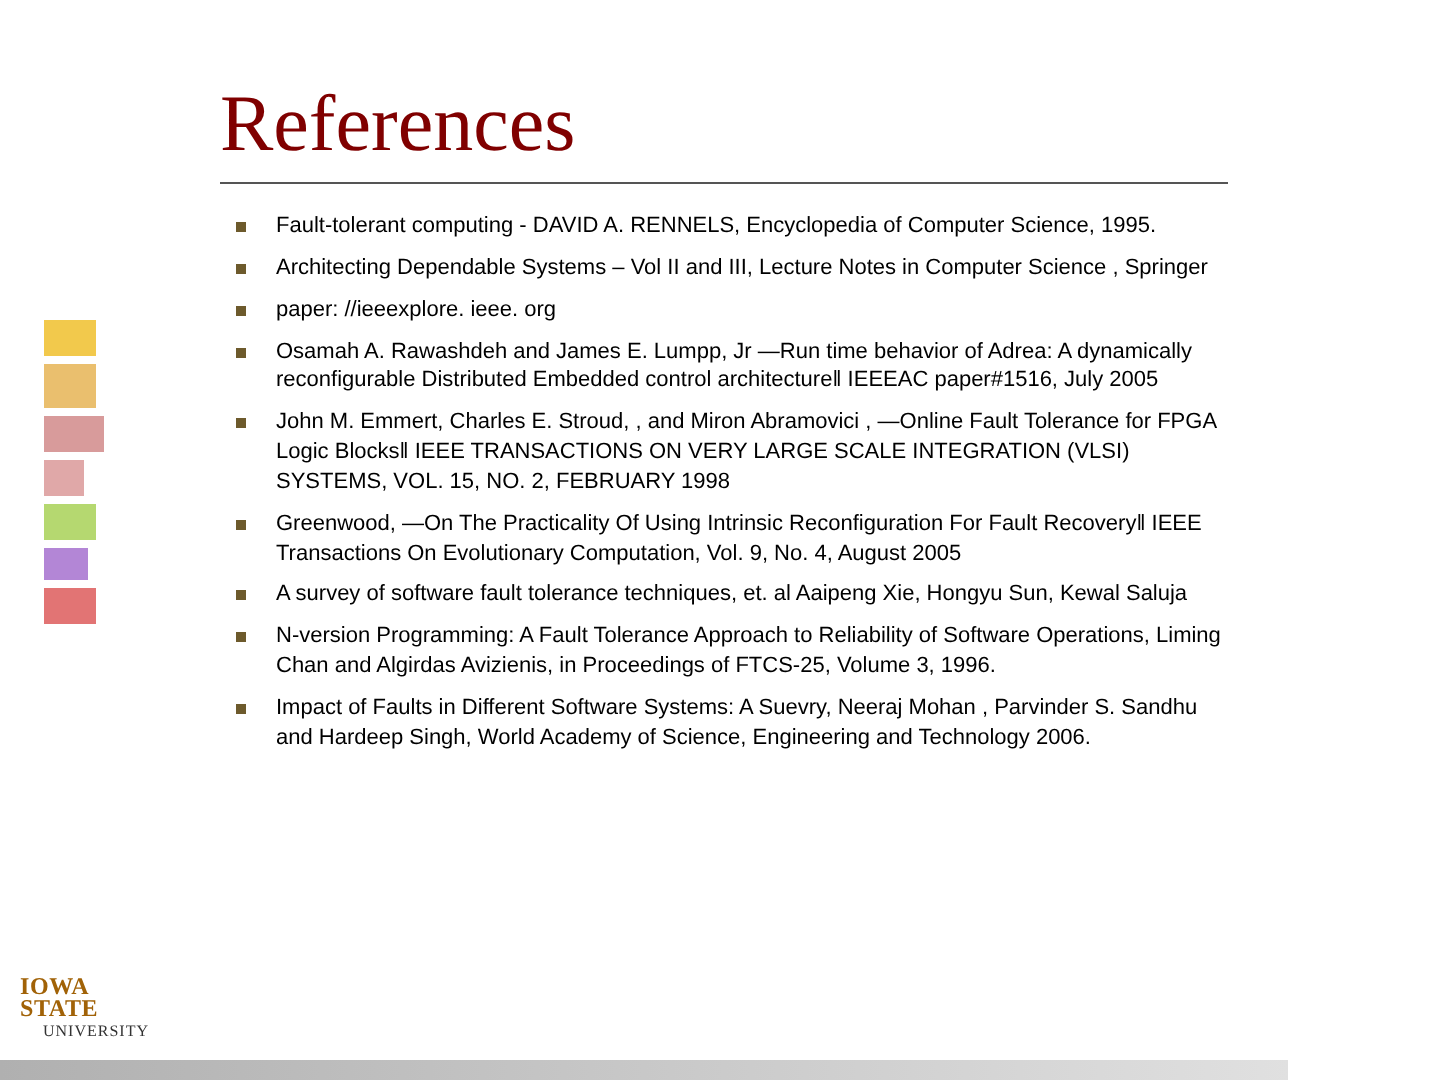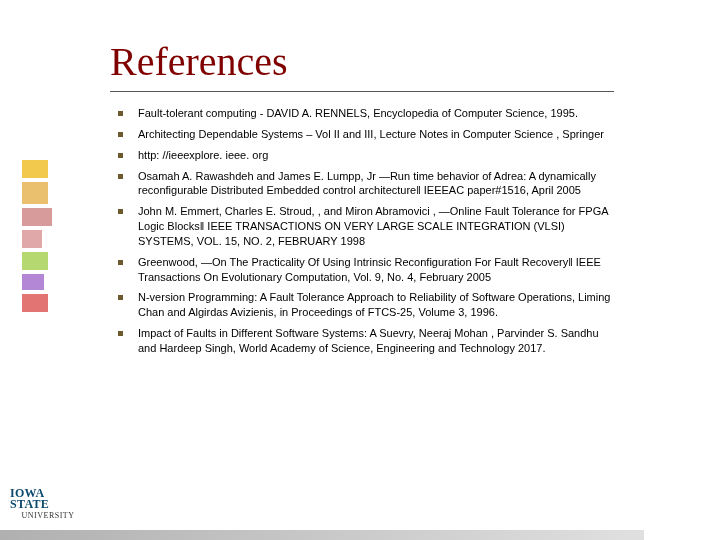--- a/index.html
+++ b/index.html
@@ -74,21 +74,21 @@
   .logo {
     position: absolute;
     left: 10px;
     bottom: 20px;
     width: 76px;
   }
   .logo .isu-top {
     font-family: "Times New Roman", serif;
     font-weight: bold;
     font-size: 12px;
-    color: #0c4a6e;
+    color: #a16207;
     letter-spacing: 0.3px;
     line-height: 0.92;
   }
   .logo .isu-bot {
     font-family: "Times New Roman", serif;
     font-size: 8px;
     color: #333;
     letter-spacing: 0.5px;
     text-align: center;
     margin-top: 1px;
@@ -106,26 +106,27 @@
 <body>
 
 <div class="slide">
 
   <h1 class="title">References</h1>
   <hr class="rule">
 
   <ul class="refs">
     <li>Fault-tolerant computing - DAVID A. RENNELS, Encyclopedia of Computer Science, 1995.</li>
     <li>Architecting Dependable Systems – Vol II and III, Lecture Notes in Computer Science , Springer</li>
-    <li>http: //ieeexplore. ieee. org</li>
-    <li>Osamah A. Rawashdeh and James E. Lumpp, Jr ―Run time behavior of Adrea: A dynamically reconfigurable Distributed Embedded control architecture‖ IEEEAC paper#1516, April 2005</li>
+    <li>paper: //ieeexplore. ieee. org</li>
+    <li>Osamah A. Rawashdeh and James E. Lumpp, Jr ―Run time behavior of Adrea: A dynamically reconfigurable Distributed Embedded control architecture‖ IEEEAC paper#1516, July 2005</li>
     <li>John M. Emmert, Charles E. Stroud, , and Miron Abramovici , ―Online Fault Tolerance for FPGA Logic Blocks‖ IEEE TRANSACTIONS ON VERY LARGE SCALE INTEGRATION (VLSI) SYSTEMS, VOL. 15, NO. 2, FEBRUARY 1998</li>
-    <li>Greenwood, ―On The Practicality Of Using Intrinsic Reconfiguration For Fault Recovery‖ IEEE Transactions On Evolutionary Computation, Vol. 9, No. 4, February 2005</li>
+    <li>Greenwood, ―On The Practicality Of Using Intrinsic Reconfiguration For Fault Recovery‖ IEEE Transactions On Evolutionary Computation, Vol. 9, No. 4, August 2005</li>
+    <li>A survey of software fault tolerance techniques, et. al Aaipeng Xie, Hongyu Sun, Kewal Saluja</li>
     <li>N-version Programming: A Fault Tolerance Approach to Reliability of Software Operations, Liming Chan and Algirdas Avizienis, in Proceedings of FTCS-25, Volume 3, 1996.</li>
-    <li>Impact of Faults in Different Software Systems: A Suevry, Neeraj Mohan , Parvinder S. Sandhu and Hardeep Singh, World Academy of Science, Engineering and Technology 2017.</li>
+    <li>Impact of Faults in Different Software Systems: A Suevry, Neeraj Mohan , Parvinder S. Sandhu and Hardeep Singh, World Academy of Science, Engineering and Technology 2006.</li>
   </ul>
 
   <div class="sidebar-art">
     <div class="sw sw1"></div>
     <div class="sw sw2"></div>
     <div class="sw sw3"></div>
     <div class="sw sw4"></div>
     <div class="sw sw5"></div>
     <div class="sw sw6"></div>
     <div class="sw sw7"></div>

